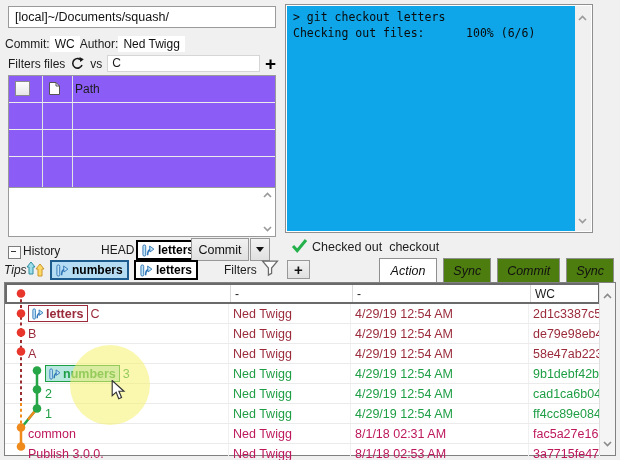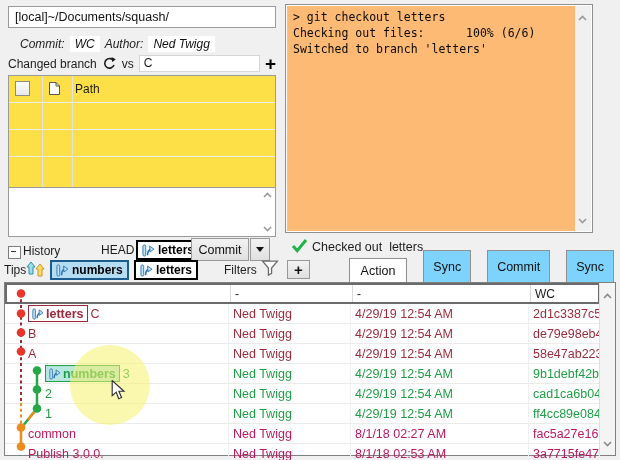--- a/index.html
+++ b/index.html
@@ -8,27 +8,27 @@
     background:#f0f0f0;
     font-family:"Liberation Sans",sans-serif;font-size:12px;color:#1c1c1c;
   }
   .abs{position:absolute;}
   
   #dir-input{
     left:8px;top:6px;width:268px;height:22px;
     background:#fff;border:1px solid #9a9a9a;box-sizing:border-box;
     font-size:12.5px;padding:0 6px;line-height:20px;color:#111;
   }
-  #commit-row{left:20px;top:35px;height:18px;display:flex;align-items:center;gap:5px;font-style:italic;}
+  #commit-row{left:5px;top:35px;height:18px;display:flex;align-items:center;}
   .chip{background:#fff;padding:1px 5px;color:#111;}
   #changed-row{left:8px;top:55px;width:268px;height:17px;display:flex;align-items:center;gap:5px;}
   #vs-field{flex:1;background:#fff;height:15px;border:1px solid #d6d6d6;padding:0 4px;line-height:15px;}
   #add-file-btn{font-weight:bold;font-size:19px;line-height:14px;color:#000;cursor:default;}
   
-  #files-table{left:8px;top:75px;width:268px;height:132px;background:#fde047;border:1px solid #9a9a9a;box-sizing:border-box;}
+  #files-table{left:8px;top:75px;width:268px;height:132px;background:#8b5cf6;border:1px solid #9a9a9a;box-sizing:border-box;}
   #files-table .vsep{position:absolute;top:0;bottom:0;width:1px;background:#e3e3e3;}
   #files-table .hsep{position:absolute;left:0;right:0;height:1px;background:#ececec;}
   #files-header{position:absolute;left:0;top:0;right:0;height:25px;display:flex;align-items:center;}
   #files-checkbox{width:13px;height:13px;border:1px solid #8a8a8a;background:linear-gradient(#fdfdfd,#e8e8e8);margin-left:6px;}
   
   #message-box{left:8px;top:187px;width:268px;height:50px;background:#fff;border:1px solid #9a9a9a;box-sizing:border-box;}
   .mini-scroll{position:absolute;right:2px;width:11px;display:flex;justify-content:center;}
   
   #history-toggle{left:8px;top:246px;width:11px;height:11px;border:1px solid #7d7d7d;background:#fcfcfc;}
   #history-toggle .minus{position:absolute;left:2px;top:4px;width:5px;height:1px;background:#333;}
@@ -37,39 +37,39 @@
   .badge{display:inline-flex;align-items:center;gap:3px;background:#fff;border:2px solid #000;
          padding:0 4px;height:16px;font-weight:bold;font-size:12px;color:#000;}
   .badge.blue{background:#b4dcf2;border-color:#1c5b8e;}
   #head-badge{left:136px;top:240px;}
   .btn{background:linear-gradient(#f2f2f2,#e0e0e0);border:1px solid #989898;box-sizing:border-box;
        display:flex;align-items:center;justify-content:center;font-size:12.5px;color:#111;}
   #commit-btn{left:191px;top:238px;width:58px;height:23px;}
   #commit-dd{left:250px;top:238px;width:20px;height:23px;}
   .tri-down{width:0;height:0;border-left:4px solid transparent;border-right:4px solid transparent;border-top:5px solid #111;}
   
-  #tips-label{left:4px;top:263px;}
+  #tips-label{left:4px;top:263px;font-style:italic;}
   #tips-icon{left:26px;top:260px;}
   #tips-badge-numbers{left:50px;top:260px;}
   #tips-badge-letters{left:134px;top:260px;}
   #filters-label{left:224px;top:263px;}
   #filter-funnel{left:261px;top:259px;}
   #add-filter-btn{left:287px;top:260px;width:23px;height:19px;font-weight:bold;font-size:15px;}
   
   #console{left:285px;top:4px;width:308px;height:229px;background:#fff;border:1px solid #8f8f8f;box-sizing:border-box;}
-  #console-green{position:absolute;left:1px;top:1px;bottom:1px;right:17px;background:#fdba74;
+  #console-green{position:absolute;left:1px;top:1px;bottom:1px;right:17px;background:#0ea5e9;
     font-family:"DejaVu Sans Mono",monospace;font-size:11.5px;line-height:16px;padding:3px 6px;color:#0a0a0a;}
   #console-green div{white-space:pre;}
   #console-scroll{position:absolute;top:1px;bottom:1px;right:1px;width:16px;background:#f0f0f0;}
   
   #status-check{left:291px;top:238px;}
   #status-text{left:312px;top:240px;font-size:12.5px;white-space:pre;}
   
-  #tabs{left:0;top:258px;width:614px;height:24px;display:flex;justify-content:flex-end;align-items:flex-end;gap:16px;}
-  .tab{background:#7dd3fc;border:1px solid #8f8f8f;border-bottom:none;height:32px;box-sizing:border-box;
+  #tabs{left:0;top:258px;width:614px;height:24px;display:flex;justify-content:flex-end;align-items:flex-end;gap:6px;font-style:italic;}
+  .tab{background:#4d7c0f;border:1px solid #8f8f8f;border-bottom:none;height:24px;box-sizing:border-box;
        padding:0 9px;display:flex;align-items:center;font-size:12.5px;color:#111;}
   .tab.active{background:#fff;height:24px;padding:0 11px;}
   
   #commit-table{left:4px;top:282px;width:612px;height:174px;background:#fff;border:1px solid #808080;box-sizing:border-box;}
   #ct-scroll{position:absolute;right:0;top:0;bottom:0;width:15px;background:#f4f4f4;border-left:1px solid #e0e0e0;}
   .trow,#ct-header{display:grid;grid-template-columns:224px 122px 178px 71px;align-items:center;}
   #ct-header{position:absolute;left:0;top:0;width:595px;height:21px;border:2px solid #6a6a6a;box-sizing:border-box;background:#fff;}
   #ct-header .cell{border-right:1px solid #d9d9d9;height:100%;display:flex;align-items:center;}
   #ct-body{position:absolute;left:0;top:21px;width:595px;}
   .trow{height:19px;border-bottom:1px solid #ebebeb;font-size:12.5px;}
@@ -95,21 +95,21 @@
 <input id="dir-input" class="abs" value="[local]~/Documents/squash/" style="">
 
 <div id="commit-row" class="abs">
   <span>Commit:</span>
   <span class="chip">WC</span>
   <span>Author:</span>
   <span class="chip">Ned Twigg</span>
 </div>
 
 <div id="changed-row" class="abs">
-  <span>Changed branch</span>
+  <span>Filters files</span>
   <span style="display:inline-flex">
     <svg width="15" height="15" viewBox="0 0 16 16">
       <path d="M12.8 9.6 A5.1 5.1 0 1 1 12.4 5.2" fill="none" stroke="#1a1a1a" stroke-width="1.7"></path>
       <path d="M10.1 1.0 L14.7 3.4 L10.9 6.3 Z" fill="#1a1a1a"></path>
     </svg>
   </span>
   <span>vs</span>
   <span id="vs-field">C</span>
   <span id="add-file-btn">+</span>
 </div>
@@ -197,42 +197,41 @@
   </svg>
 </span>
 <div id="add-filter-btn" class="abs btn">
   <span>+</span>
 </div>
 
 <div id="console" class="abs">
   <div id="console-green">
     <div>&gt; git checkout letters</div>
     <div>Checking out files:      100% (6/6)</div>
-    <div>Switched to branch 'letters'</div>
   </div>
   <div id="console-scroll">
     <div style="position:absolute;top:4px;left:3px">
       <svg width="9" height="6" viewBox="0 0 9 6">
           <path d="M1 5 L4.5 1.5 L8 5" stroke="#9a9a9a" stroke-width="1.6" fill="none"></path>
         </svg>
     </div>
     <div style="position:absolute;bottom:4px;left:3px">
       <svg width="9" height="6" viewBox="0 0 9 6">
           <path d="M1 1 L4.5 4.5 L8 1" stroke="#9a9a9a" stroke-width="1.6" fill="none"></path>
         </svg>
     </div>
   </div>
 </div>
 
 <span id="status-check" class="abs">
   <svg width="17" height="15" viewBox="0 0 17 15">
       <path d="M2 8 L6.2 12.6 L15 2" stroke="#24b14b" stroke-width="3" fill="none"></path>
     </svg>
 </span>
-<span id="status-text" class="abs">Checked out  letters</span>
+<span id="status-text" class="abs">Checked out  checkout</span>
 
 <div id="tabs" class="abs">
   <div class="tab active">
       <span>Action</span>
     </div>
   <div class="tab">
       <span>Sync</span>
     </div>
   <div class="tab">
       <span>Commit</span>
@@ -323,21 +322,21 @@
     <div class="cell c-date">4/29/19 12:54 AM</div>
     <div class="cell c-hash">ff4cc89e084</div>
   </div>
 
   <div class="trow black">
     <div class="cell c-name">
 
       <span class="rname">common</span>
     </div>
     <div class="cell c-author">Ned Twigg</div>
-    <div class="cell c-date">8/1/18 02:27 AM</div>
+    <div class="cell c-date">8/1/18 02:31 AM</div>
     <div class="cell c-hash">fac5a27e165</div>
   </div>
 
   <div class="trow black">
     <div class="cell c-name">
 
       <span class="rname">Publish 3.0.0.</span>
     </div>
     <div class="cell c-author">Ned Twigg</div>
     <div class="cell c-date">8/1/18 02:53 AM</div>

